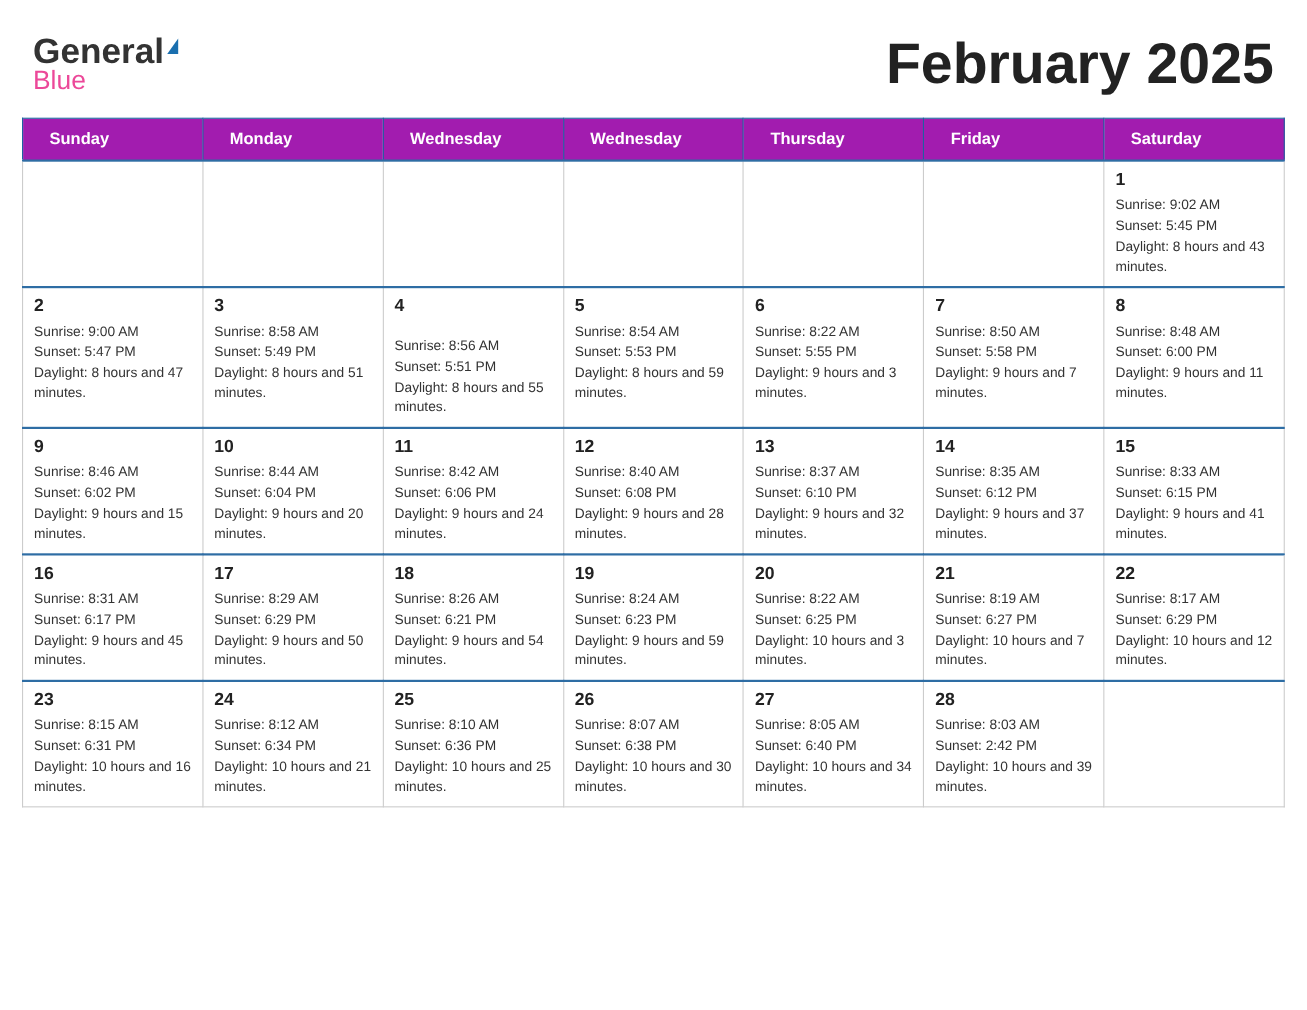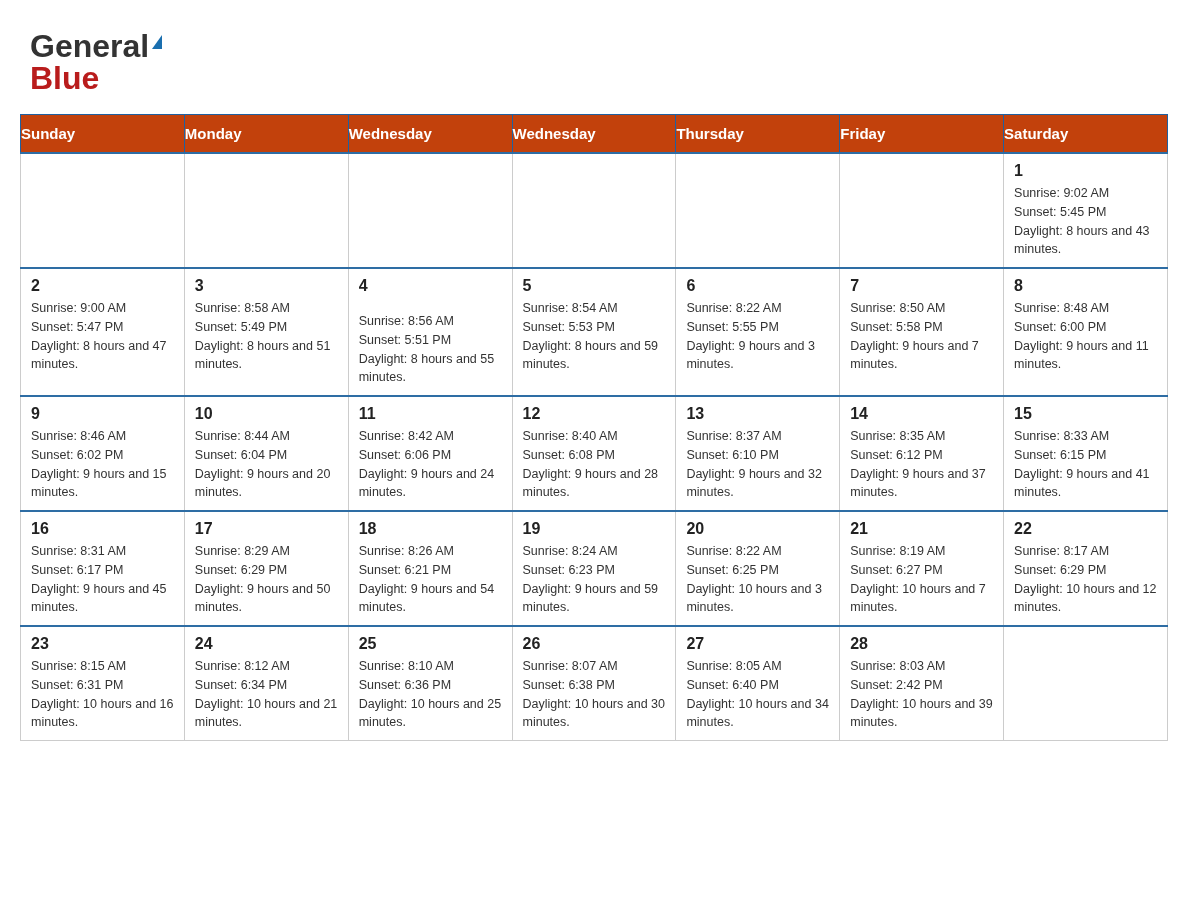--- a/index.html
+++ b/index.html
@@ -22,23 +22,23 @@
       flex-direction: column;
       align-items: flex-start;
     }
     .logo-general {
       font-size: 32px;
       font-weight: bold;
       color: #333;
       line-height: 1;
     }
     .logo-blue {
-      font-size: 32px;
-      font-weight: bold;
-      color: #b91c1c;
+      font-size: 24px;
+      font-weight: normal;
+      color: #ec4899;
       line-height: 1;
     }
     .logo-triangle {
       display: inline-block;
       width: 0;
       height: 0;
       border-left: 10px solid transparent;
       border-bottom: 14px solid #1a6faf;
       margin-left: 3px;
       vertical-align: middle;
@@ -58,25 +58,25 @@
       font-size: 22px;
       color: #555;
       margin-top: 4px;
     }
     .calendar-table {
       width: 100%;
       border-collapse: collapse;
       border: 1px solid #bbb;
     }
     .calendar-table thead tr th {
-      background-color: #c2410c;
+      background-color: #a21caf;
       color: #fff;
       font-size: 15px;
       font-weight: bold;
-      padding: 10px 0;
+      padding: 10px 24px;
       text-align: left;
       border: 1px solid #2060a0;
     }
     .calendar-table tbody tr td {
       vertical-align: top;
       padding: 8px 10px;
       font-size: 13px;
       color: #333;
       border: 1px solid #ccc;
       width: 14.28%;
@@ -107,20 +107,21 @@
 
 <div class="header">
   <div class="logo">
     <div style="display:flex; align-items:center; line-height:1;">
       <span class="logo-general">General</span>
       <span class="logo-triangle"></span>
     </div>
     <span class="logo-blue">Blue</span>
   </div>
   <div class="title-section">
+    <div class="calendar-title">February 2025</div>
   </div>
 </div>
 
 <table class="calendar-table">
   <thead>
     <tr>
     <th>Sunday</th>
         <th>Monday</th>
         <th>Wednesday</th>
         <th>Wednesday</th>

